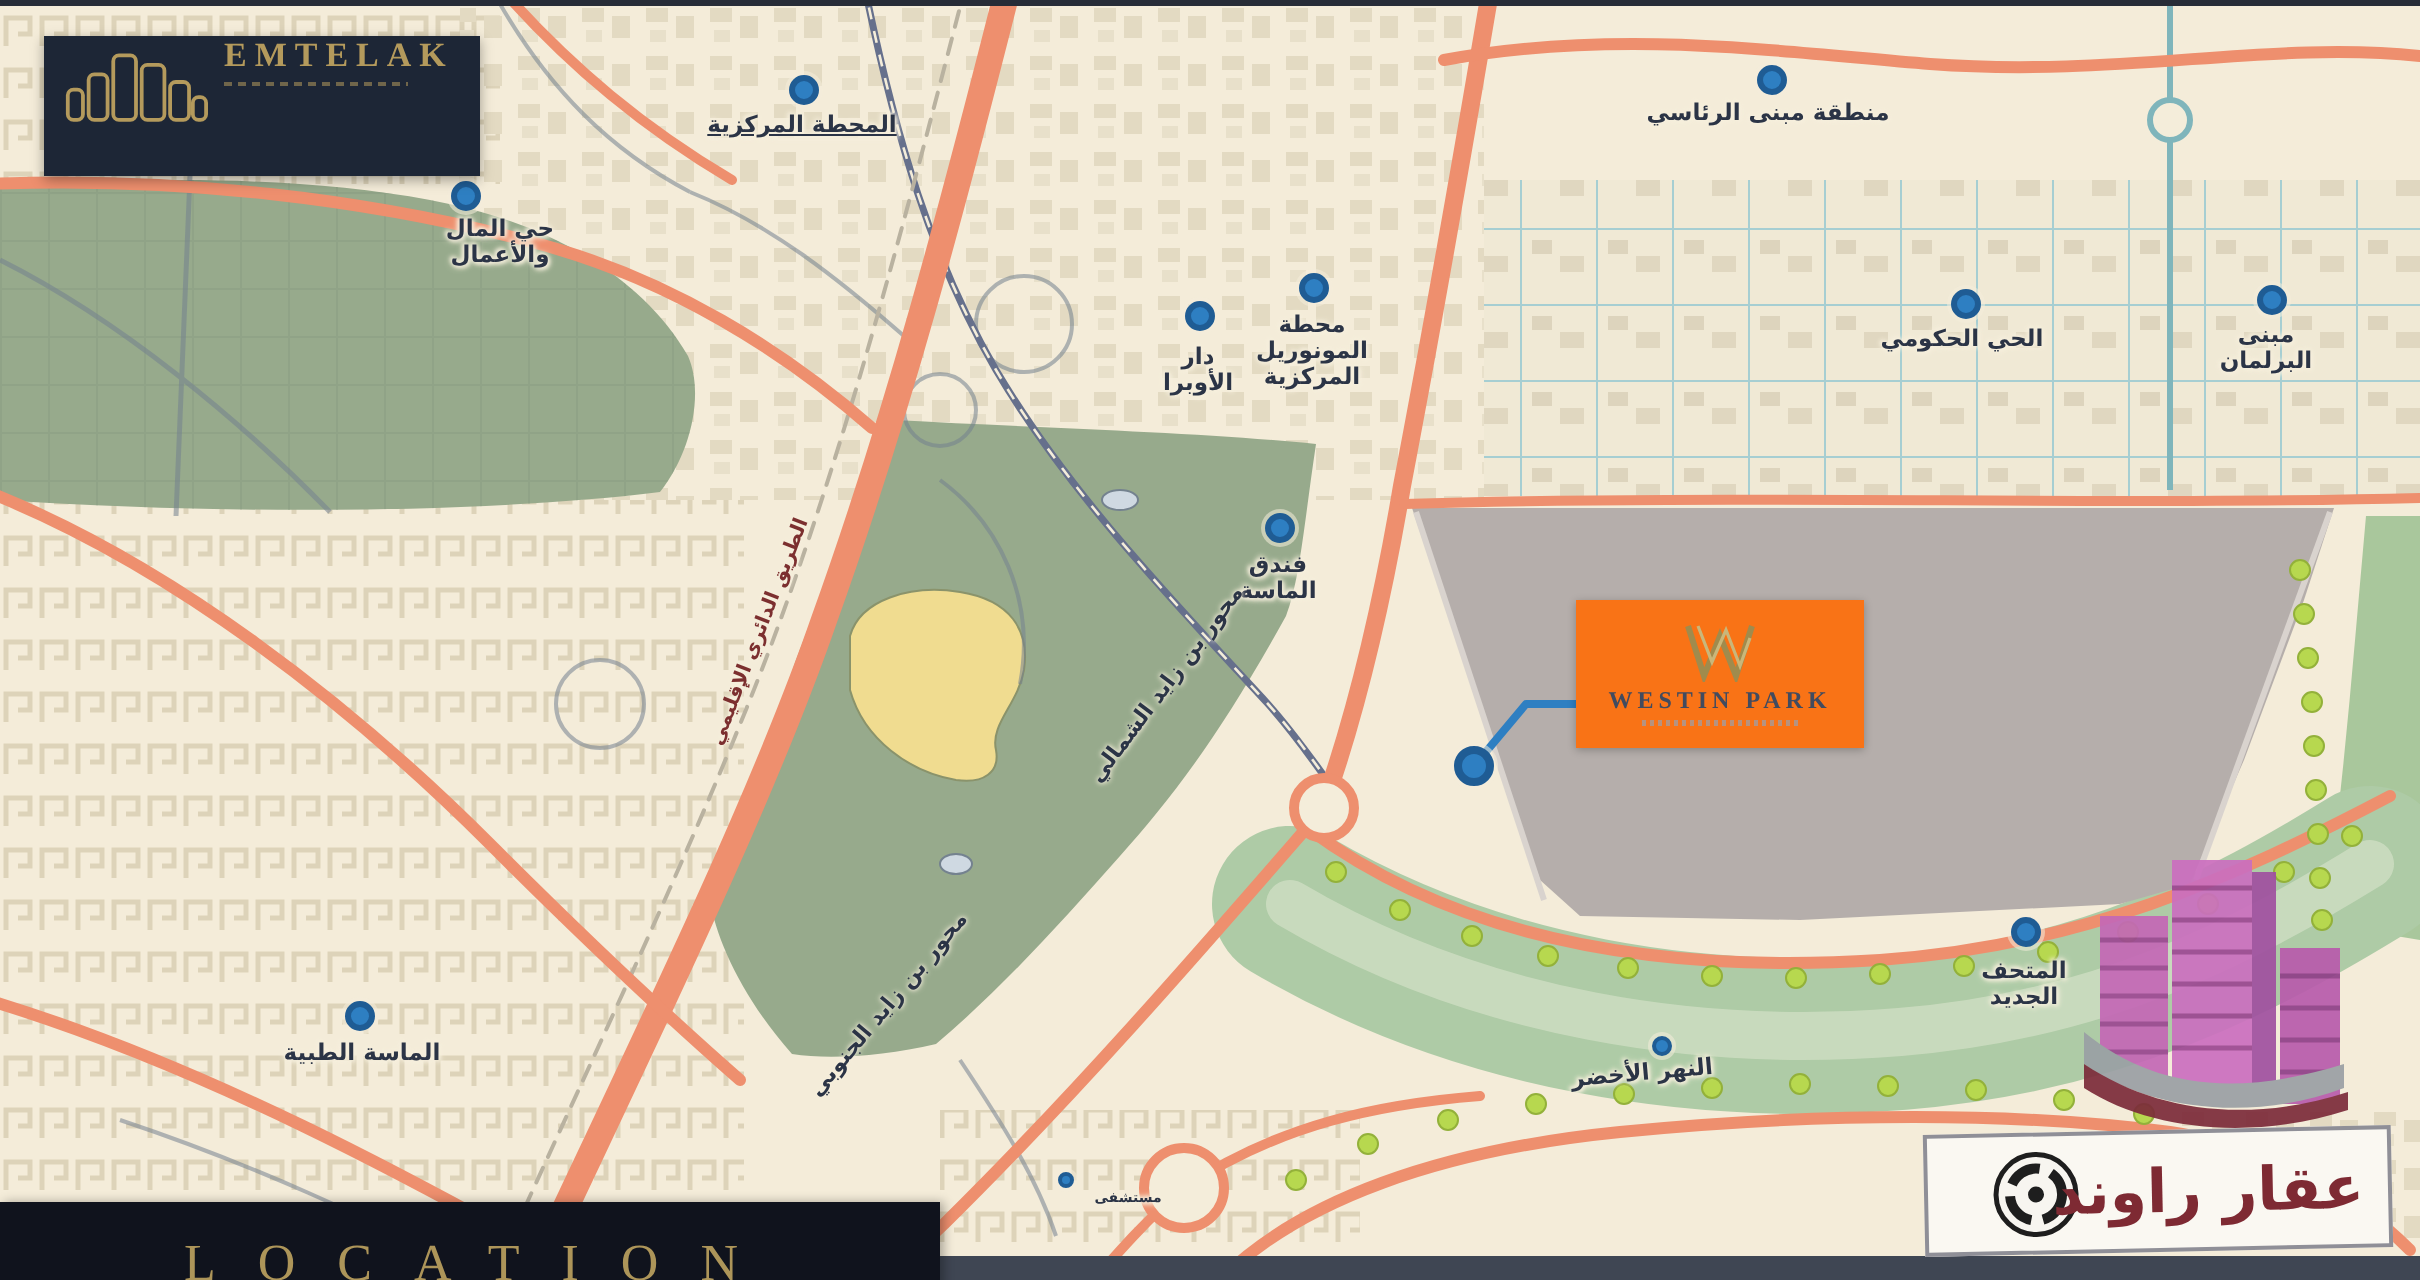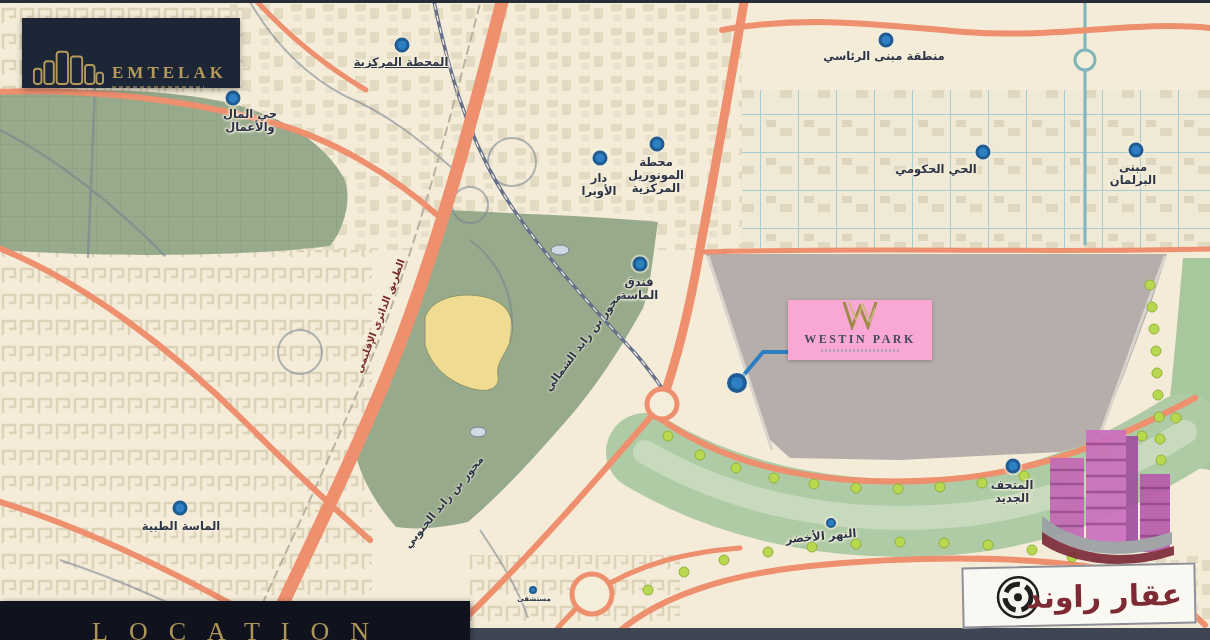--- a/index.html
+++ b/index.html
@@ -18,32 +18,32 @@
   .dot.project{width:20px;height:20px;border-width:4px;}
   .lm-label{position:absolute;transform:translate(-50%,0);text-align:center;
        font-size:11.5px;font-weight:700;color:#2b3446;line-height:1.12;
        white-space:pre-line;letter-spacing:0;
        text-shadow:0 0 2px #f6efdd,0 0 4px #f6efdd,1px 1px 2px #f6efdd,-1px -1px 2px #f6efdd;}
   .road-label{position:absolute;font-size:11px;font-weight:700;white-space:nowrap;
        text-shadow:0 0 2px #f6efdd,0 0 3px #f6efdd;}
 
   
   #emtelak{position:absolute;left:22px;top:18px;width:218px;height:70px;z-index:6;
-       background:#1d2636;display:flex;align-items:flex-end;gap:8px;padding:0 10px;
+       background:#1d2636;display:flex;align-items:flex-start;gap:8px;padding:0 10px;
        box-sizing:border-box;box-shadow:0 2px 6px rgba(0,0,0,.35);}
   #emtelak .wordmark{display:flex;flex-direction:column;}
   #emtelak .word{color:#b49a5c;font-family:"Liberation Serif",serif;font-size:17px;
        font-weight:700;letter-spacing:4px;}
   #emtelak .tagline-line{margin-top:3px;height:2px;width:92px;opacity:.55;
        background:repeating-linear-gradient(90deg,#b49a5c 0 4px,transparent 4px 7px);}
 
   
-  #westin-card{position:absolute;left:788px;top:300px;width:144px;height:60px;z-index:4;
-       background:#f9a8d4;box-shadow:0 1px 4px rgba(0,0,0,.25);
-       display:flex;flex-direction:column;align-items:center;gap:2px;}
+  #westin-card{position:absolute;left:788px;top:300px;width:144px;height:74px;z-index:4;
+       background:#f97316;box-shadow:0 1px 4px rgba(0,0,0,.25);
+       display:flex;flex-direction:column;align-items:center;justify-content:center;gap:2px;}
   #westin-card .wname{font-family:"Liberation Serif",serif;font-size:12px;font-weight:700;
        color:#414b5f;letter-spacing:2.5px;white-space:nowrap;}
   #westin-card .subtitle-line{height:3px;width:78px;opacity:.7;
        background:repeating-linear-gradient(90deg,#9aa0ac 0 2px,transparent 2px 4px);}
 
   
   #top-bar{position:absolute;left:0;top:0;width:1210px;height:3px;background:#272c37;z-index:7;}
   #bottom-bar{position:absolute;left:0;top:628px;width:1210px;height:12px;background:#3f4653;z-index:4;}
   #location-banner{position:absolute;left:0;top:601px;width:470px;height:55px;z-index:5;
        background:#10131d;overflow:hidden;box-shadow:2px 0 5px rgba(0,0,0,.3);}
@@ -202,35 +202,35 @@
       <div class="dot" style="left: 600px; top: 158px;"></div>
       <div class="lm-label" dir="rtl" style="left: 599px; top: 172px;">دار
 الأوبرا</div>
       <div class="dot" style="left: 657px; top: 144px;"></div>
       <div class="lm-label" dir="rtl" style="left: 656px; top: 156px;">محطة
 المونوريل
 المركزية</div>
       <div class="dot" style="left: 886px; top: 40px;"></div>
       <div class="lm-label" dir="rtl" style="left: 884px; top: 50px;">منطقة مبنى الرئاسي</div>
       <div class="dot" style="left: 983px; top: 152px;"></div>
-      <div class="lm-label" dir="rtl" style="left: 936px; top: 163px;">الحي الحكومي</div>
+      <div class="lm-label" dir="rtl" style="left: 981px; top: 163px;">الحي الحكومي</div>
       <div class="dot" style="left: 1136px; top: 150px;"></div>
       <div class="lm-label" dir="rtl" style="left: 1133px; top: 161px;">مبنى البرلمان</div>
       <div class="dot" style="left: 640px; top: 264px;"></div>
       <div class="lm-label" dir="rtl" style="left: 639px; top: 276px;">فندق
 الماسة</div>
       <div class="dot" style="left: 1013px; top: 466px;"></div>
       <div class="lm-label" dir="rtl" style="left: 1012px; top: 479px;">المتحف
 الجديد</div>
       <div class="dot small" style="left: 831px; top: 523px;"></div>
       <div class="lm-label" dir="rtl" style="left: 821px; top: 530px; transform: translate(-50%, 0px) rotate(-5deg);">النهر الأخضر</div>
       <div class="dot" style="left: 180px; top: 508px;"></div>
       <div class="lm-label" dir="rtl" style="left: 181px; top: 520px;">الماسة الطبية</div>
       <div class="dot tiny" style="left: 533px; top: 590px;"></div>
-      <div class="lm-label" dir="rtl" style="left: 534px; top: 596px; font-size: 7px;">مستشفى</div>
+      <div class="lm-label" dir="rtl" style="left: 564px; top: 596px; font-size: 7px;">مستشفى</div>
     </div>
   <div id="roadlabels-layer">
       <div class="road-label" dir="rtl" style="left: 583px; top: 342px; color: rgb(43, 52, 70); transform: translate(-50%, -50%) rotate(-53deg);">محور بن زايد الشمالي</div>
       <div class="road-label" dir="rtl" style="left: 444px; top: 502px; color: rgb(43, 52, 70); transform: translate(-50%, -50%) rotate(-50deg);">محور بن زايد الجنوبي</div>
       <div class="road-label" dir="rtl" style="left: 380px; top: 316px; color: rgb(124, 47, 47); font-size: 10px; transform: translate(-50%, -50%) rotate(-69deg);">الطريق الدائري الإقليمي</div>
     </div>
   <div id="project-marker" class="dot project" style="left: 737px; top: 383px; position: absolute; z-index: 3;"></div>
 
   <div id="emtelak">
     <svg width="72" height="46" viewBox="0 0 76 48">

